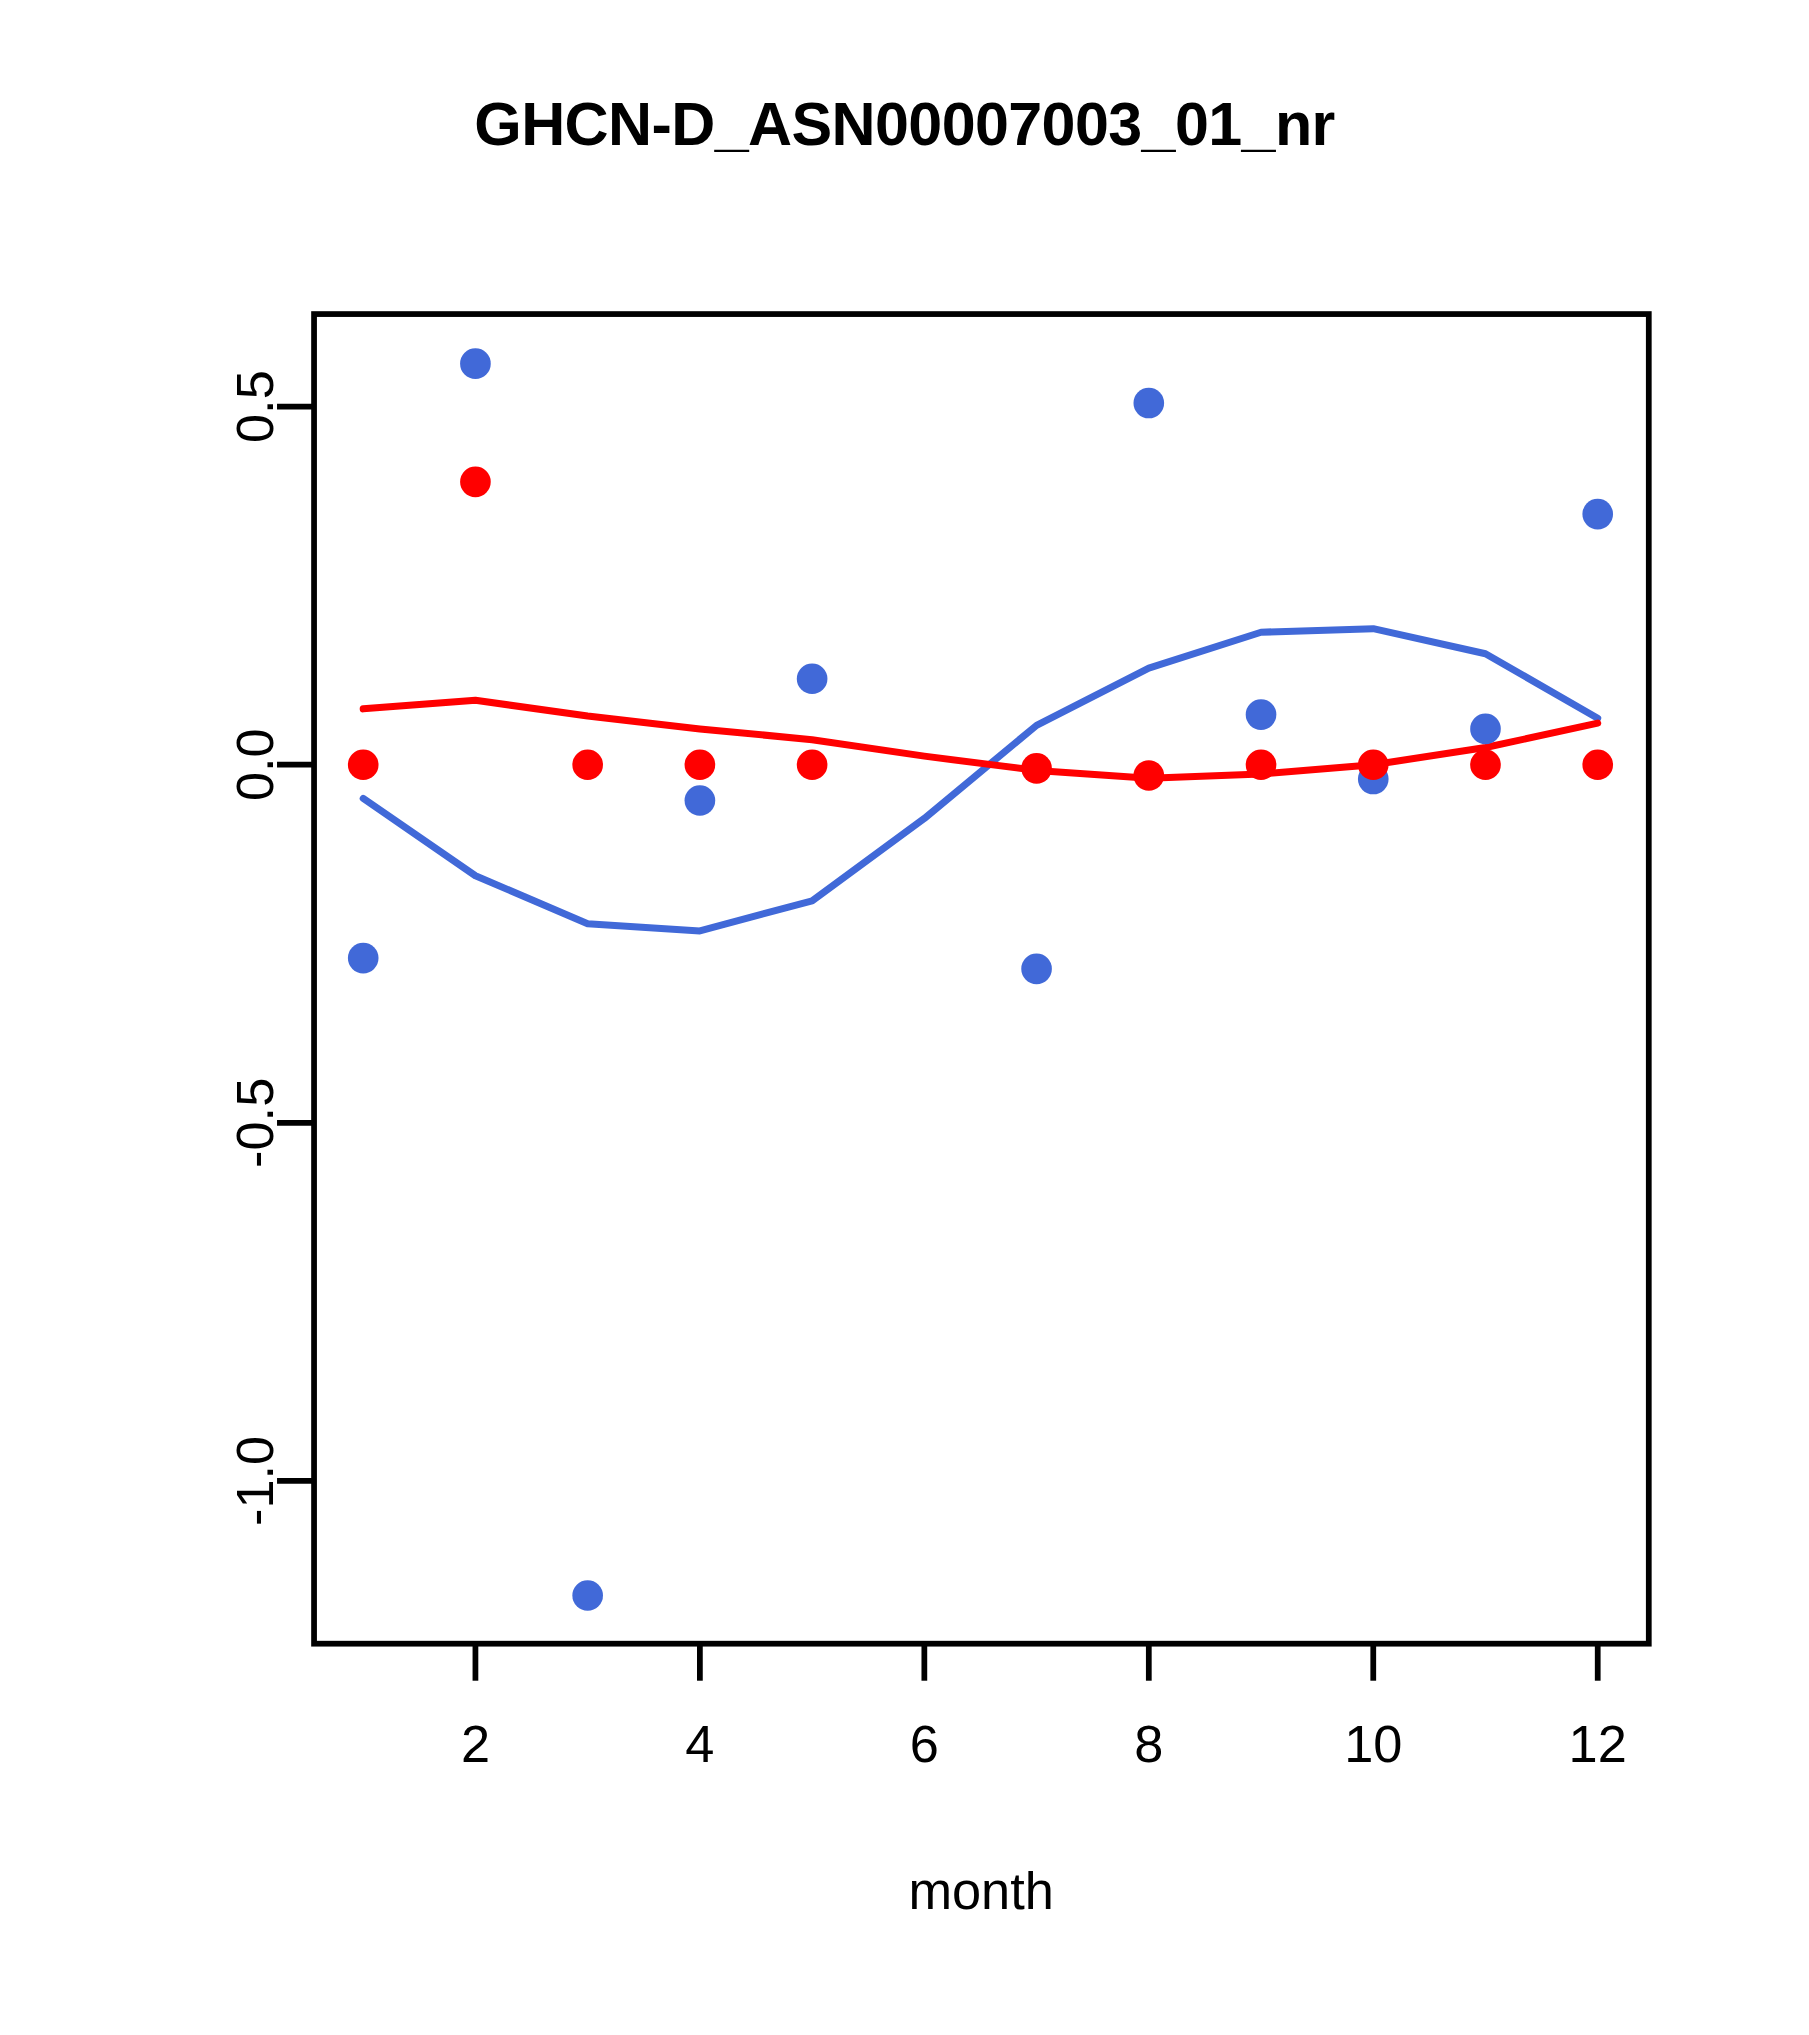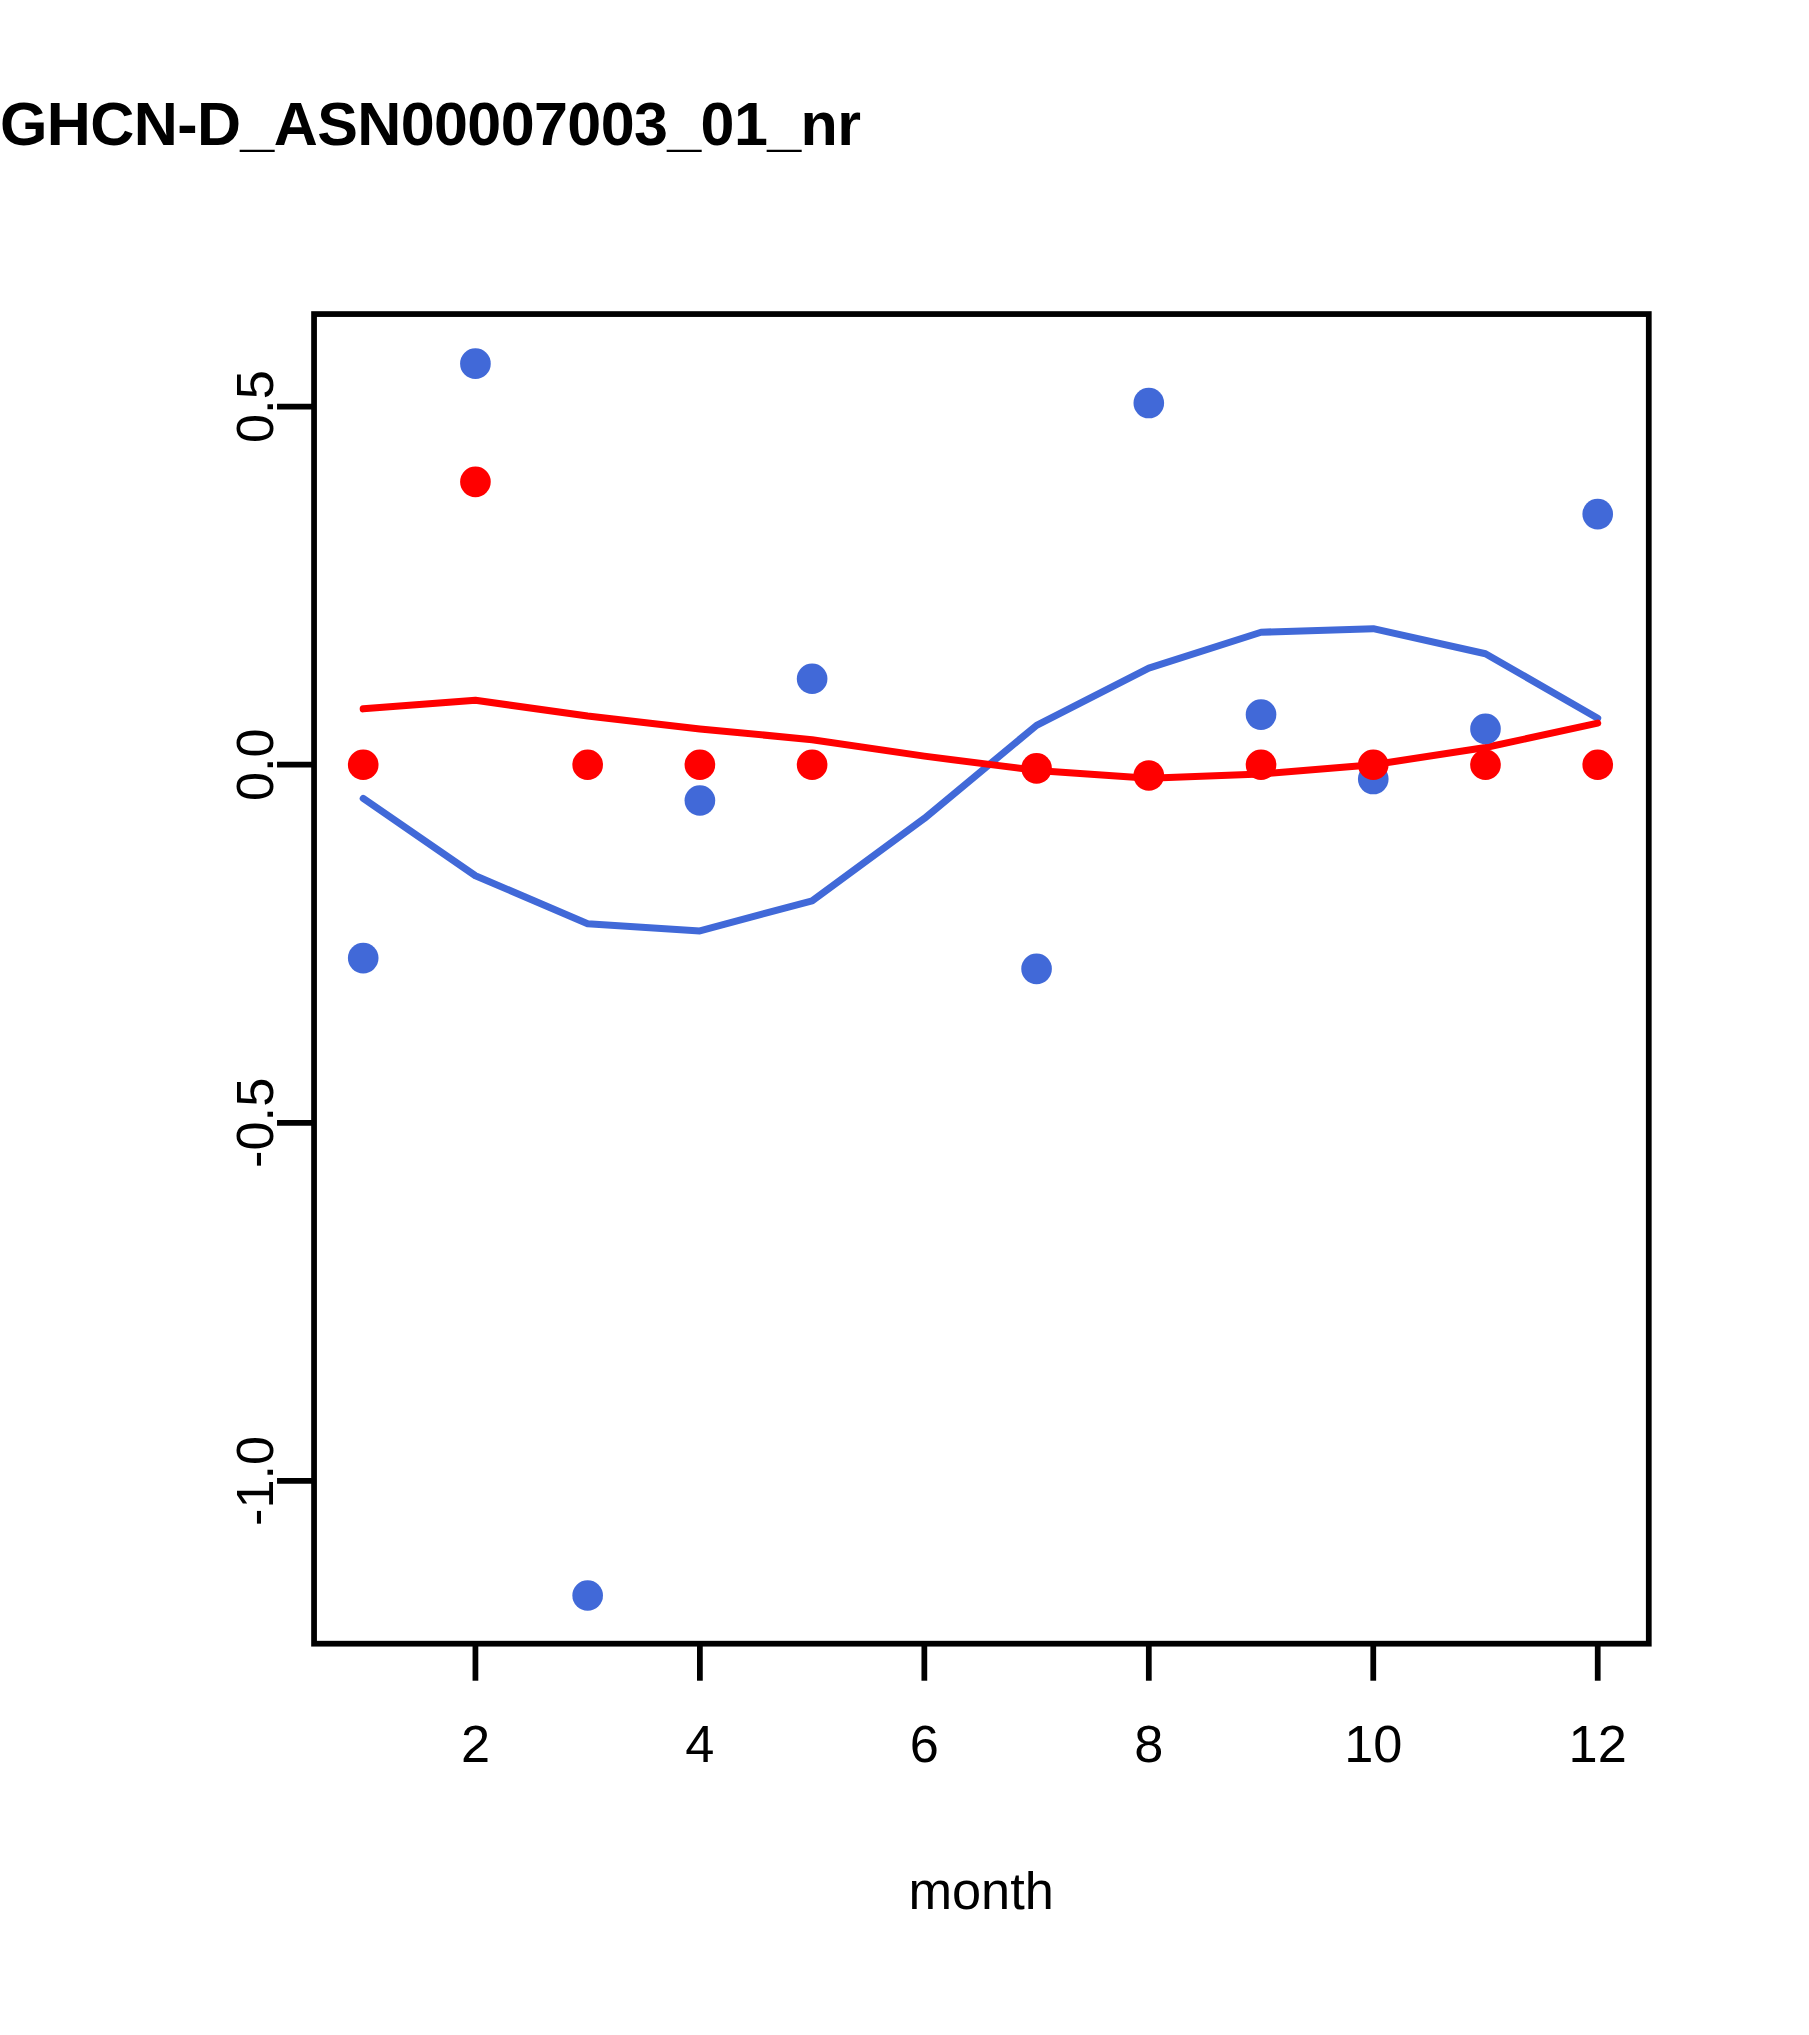--- a/index.html
+++ b/index.html
@@ -1,19 +1,19 @@
 <!DOCTYPE html>
 <html style="font-size:10.2px"><head>
 <meta charset="utf-8">
 <style>
   html,body{margin:0;padding:0;background:#ffffff;}
   body{width:1809px;height:2035px;font-family:"Liberation Sans",sans-serif;overflow:hidden;}
   #plot-root{position:relative;width:1809px;height:2035px;background:#ffffff;}
   #chart-title{
-    position:absolute;left:0;top:89px;width:1809px;text-align:left;
+    position:absolute;left:0;top:89px;width:1809px;text-align:center;
     font-family:"Liberation Sans",sans-serif;font-weight:bold;
     font-size:61px;letter-spacing:-0.6px;color:#000000;white-space:nowrap;
   }
   #chart-svg{position:absolute;left:0;top:0;}
   .axis-tick-label{
     font-family:"Liberation Sans",sans-serif;font-size:82px;fill:#000000;
   }
   .axis-title{
     font-family:"Liberation Sans",sans-serif;font-size:82px;fill:#000000;
   }

